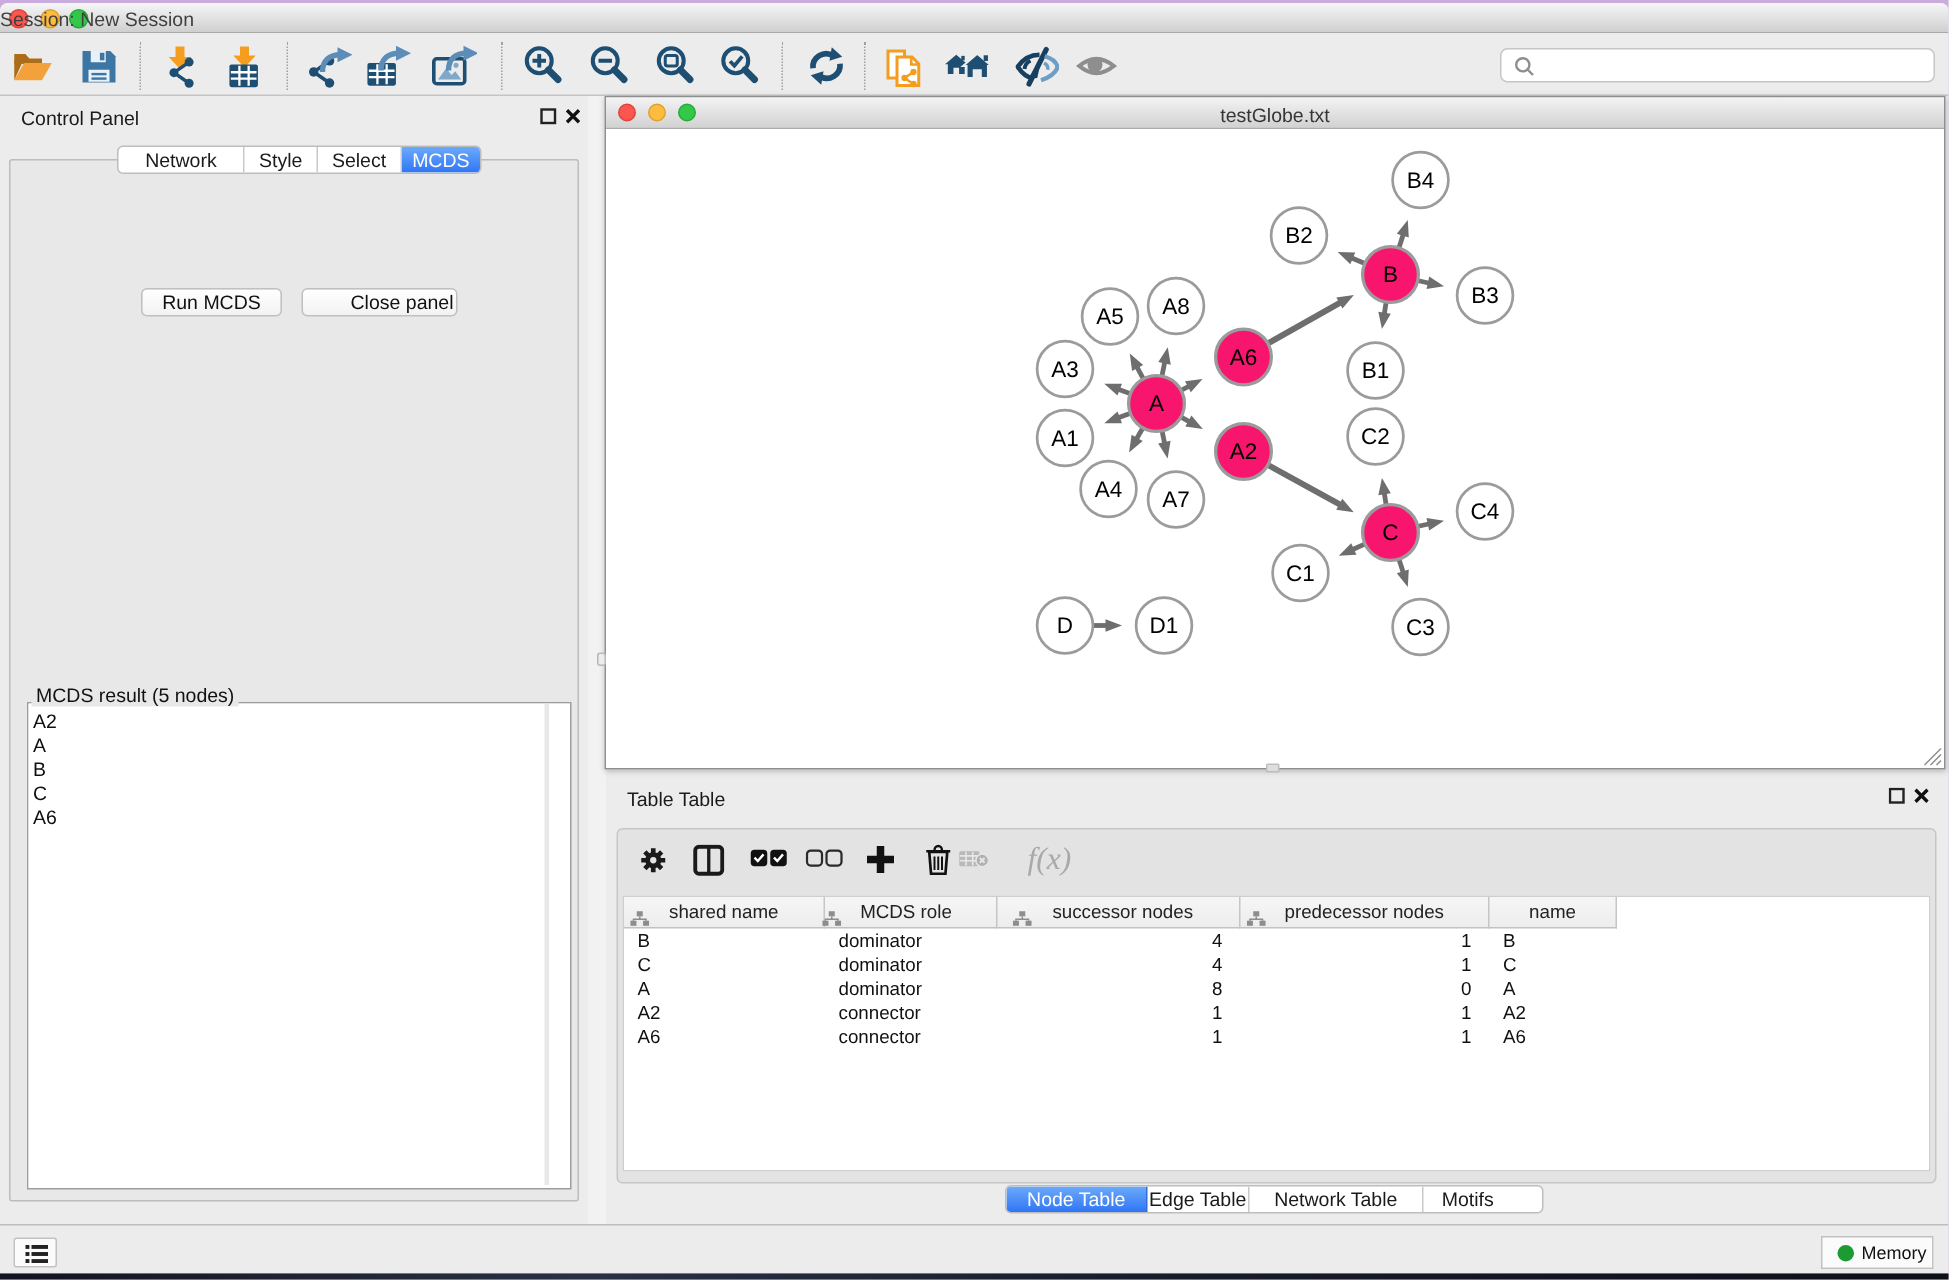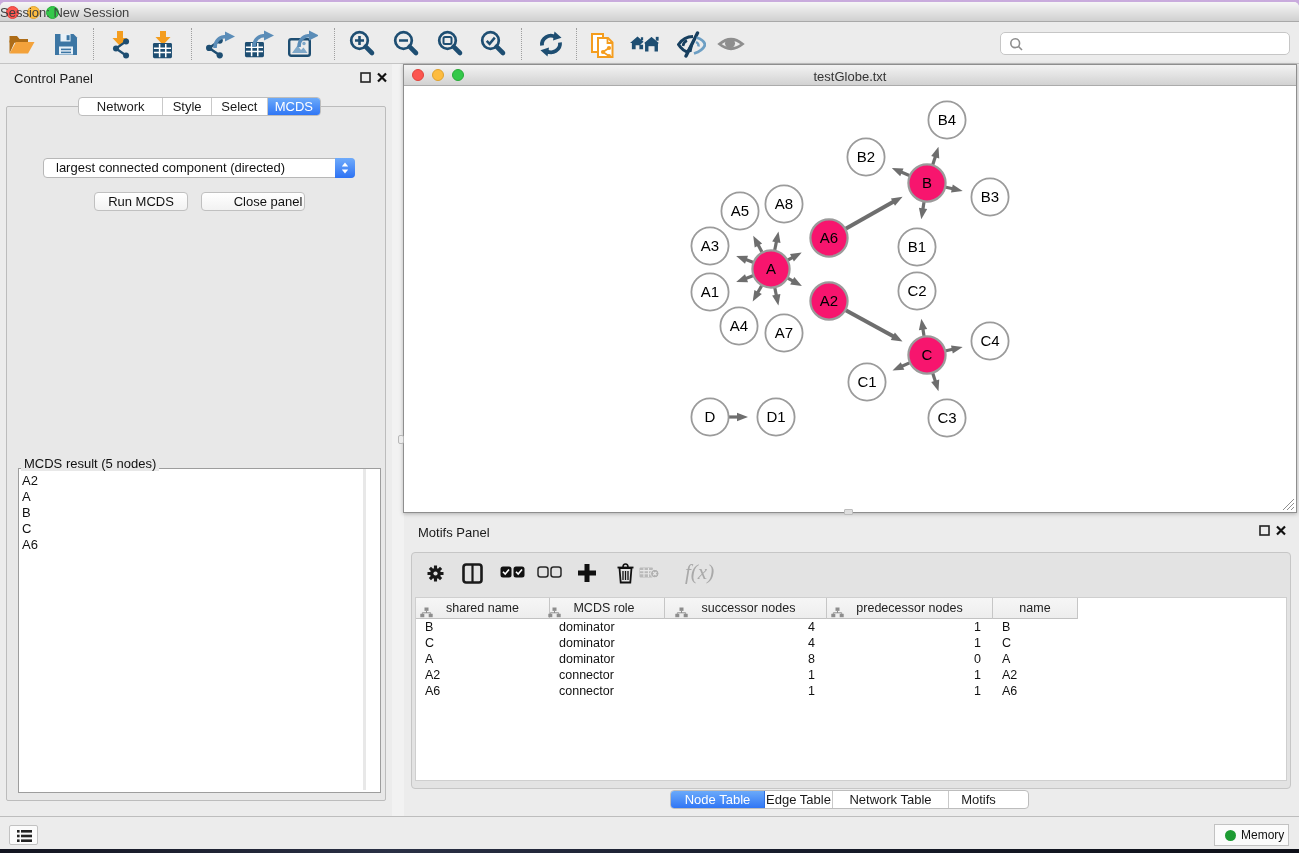--- a/index.html
+++ b/index.html
@@ -189,26 +189,20 @@
   <svg class="abs" style="left:360px;top:70px;" width="28" height="12" viewBox="0 0 28 12">
     <rect x="1" y="1" width="9" height="9" fill="none" stroke="#222" stroke-width="1.6"></rect>
     <path d="M18 1.5 L26 9.5 M26 1.5 L18 9.5" stroke="#111" stroke-width="2.2"></path>
   </svg>
   <div id="ctrl-box"></div>
   <div class="seg" style="left:78px;top:95px;width:243px;">
     <div style="width:92px;">Network</div>
       <div style="width:53px;">Style</div>
       <div style="width:61px;">Select</div>
       <div class="sel" style="width:57px;">MCDS</div>
-  </div>
-  <div id="combo"><span style="padding-left:12px;">largest connected component (directed)</span>
-    <div class="cap"><svg width="20" height="20" viewBox="0 0 20 20">
-          <path d="M10 4.5 L13.2 8.5 H6.8 z" fill="#fff"></path>
-          <path d="M10 15.5 L6.8 11.5 H13.2 z" fill="#fff"></path>
-        </svg></div>
   </div>
   <div class="btn" style="left:94px;top:190px;width:94px;">Run MCDS</div>
   <div class="btn" style="left:201px;top:190px;width:104px;padding-left:30px;">Close panel</div>
   <div id="mcdsgroup"></div>
   <div id="mcdslist">
       <div>A2</div>
       <div>A</div>
       <div>B</div>
       <div>C</div>
       <div>A6</div>
@@ -306,21 +300,21 @@
 <text x="710" y="422" font-size="15" fill="#000" text-anchor="middle" font-family="Liberation Sans, sans-serif">D</text>
 <text x="776" y="422" font-size="15" fill="#000" text-anchor="middle" font-family="Liberation Sans, sans-serif">D1</text>
     </svg>
     <svg class="abs" style="right:1px;bottom:1px;" width="13" height="13" viewBox="0 0 13 13">
       <path d="M12 1 L1 12 M12 5 L5 12 M12 9 L9 12" stroke="#8f8f8f" stroke-width="1"></path>
     </svg>
     <div class="abs" style="left:-6px;top:370px;width:6px;height:9px;background:#ececec;border:1px solid #b8b8b8;border-radius:2px;"></div>
     <div class="abs" style="left:440px;bottom:-3px;width:9px;height:6px;background:#dedede;border:1px solid #bdbdbd;border-radius:1px;"></div>
   </div>
 
-  <div id="tablepanel-title">Motifs Panel</div>
+  <div id="tablepanel-title">Table Table</div>
   <svg class="abs" style="left:1259px;top:523px;" width="28" height="12" viewBox="0 0 28 12">
     <rect x="1" y="1" width="9" height="9" fill="none" stroke="#222" stroke-width="1.6"></rect>
     <path d="M18 1.5 L26 9.5 M26 1.5 L18 9.5" stroke="#111" stroke-width="2.2"></path>
   </svg>
   <div id="tpbox"></div>
 
 <svg class="abs" style="left:426px;top:562px;" width="19" height="19" viewBox="0 0 19 19">
  <g fill="#1a1a1a">
         <circle cx="9.5" cy="9.5" r="5.4"></circle>
  <g stroke="#1a1a1a" stroke-width="3.1">

